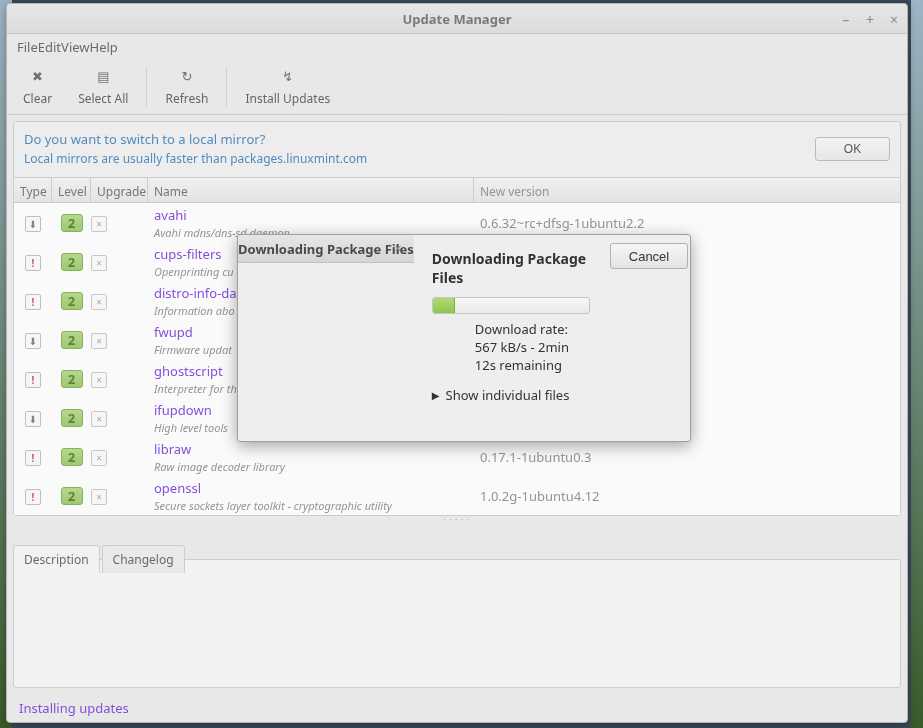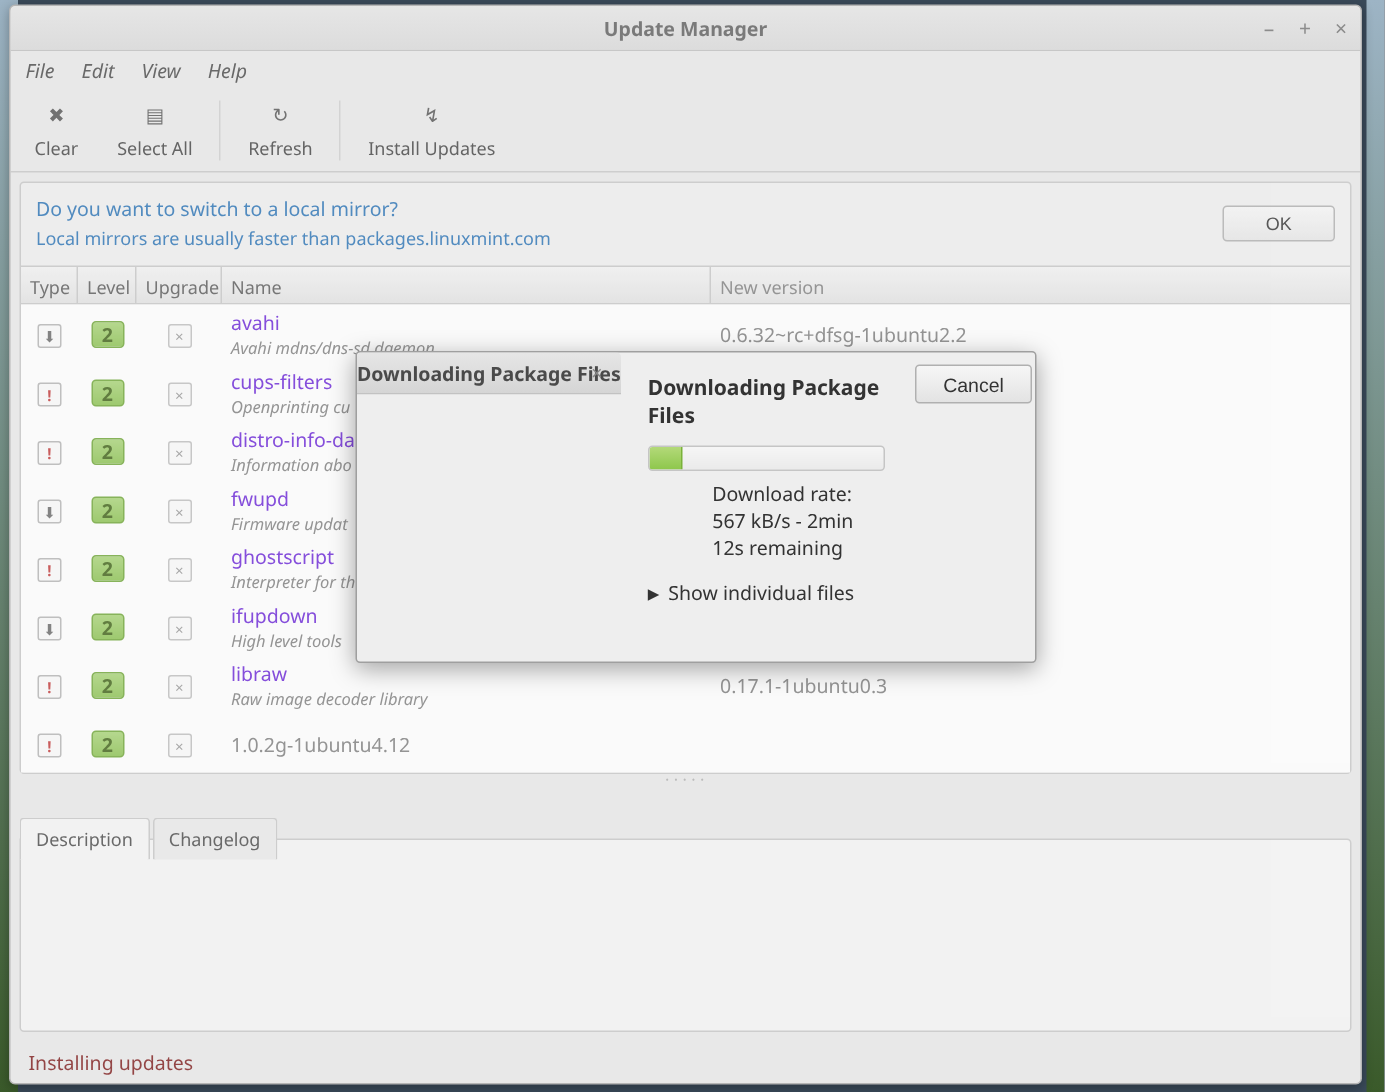--- a/index.html
+++ b/index.html
@@ -6,61 +6,61 @@
   body { font-family: "Noto Sans", "DejaVu Sans", sans-serif; font-size: 13px; color: #4a4a4a; background: #3a4a5a; width: 923px; height: 728px; overflow: hidden; position: relative; }
   .bg-left { position:absolute; left:0; top:0; width:12px; height:728px; background: linear-gradient(#9db4c5,#3a5a2a); }
   .bg-right{ position:absolute; right:0; top:0; width:12px; height:728px; background: linear-gradient(#9db4c5,#3a5a2a); }
 
   .window { position:absolute; left:6px; top:3px; width:902px; height:720px; background:#e8e8e8; border:1px solid #b5b5b5; border-radius:4px; display:flex; flex-direction:column; box-shadow:0 2px 8px rgba(0,0,0,0.3);}
   .titlebar { height:30px; background:linear-gradient(#e6e6e6,#dcdcdc); display:flex; align-items:center; justify-content:center; position:relative; border-bottom:1px solid #c7c7c7; border-radius:4px 4px 0 0;}
   .titlebar .title { color:#7a7a7a; font-weight:bold; }
   .win-controls { position:absolute; right:6px; top:0; height:30px; display:flex; align-items:center; gap:10px;}
   .win-controls span { width:14px; text-align:center; color:#8c8c8c; font-size:14px; cursor:pointer; }
 
-  .menubar { height:25px; display:flex; align-items:center; gap:18px; padding:0 10px; color:#4a4a4a;font-style:italic; }
+  .menubar { height:25px; display:flex; align-items:center; padding:0 10px; color:#4a4a4a; }
   .menubar span { cursor:pointer; }
 
   .toolbar { height:56px; display:flex; align-items:center; padding:3px 4px; gap:2px; border-bottom:1px solid #c7c7c7;}
   .tb-btn { display:flex; flex-direction:column; align-items:center; justify-content:center; padding:2px 12px; border-radius:3px; cursor:pointer; height:50px; }
   .tb-btn .ic { height:20px; display:flex; align-items:center; justify-content:center; color:#555; }
   .tb-btn .lbl { font-size:12px; margin-top:4px; color:#444;}
   .tb-sep { width:1px; height:40px; background:#cfcfcf; margin:0 4px;}
 
   .content { flex:0 0 auto; margin:6px 6px 0 6px; border:1px solid #c7c7c7; background:#efefef; border-radius:3px; }
   .mirror-bar { display:flex; align-items:center; justify-content:space-between; padding:8px 10px 10px;}
   .mirror-text .q { color:#2c74b6; }
   .mirror-text .sub { color:#2c74b6; font-size:12px; margin-top:2px;}
   .ok-btn { width:75px; height:24px; background:linear-gradient(#f6f6f6,#e6e6e6); border:1px solid #b0b0b0; border-radius:3px; font-size:12px; color:#333; cursor:pointer;}
 
   .table-head { display:flex; background:linear-gradient(#f2f2f2,#e3e3e3); border-top:1px solid #c7c7c7; border-bottom:1px solid #c7c7c7; height:26px; font-size:12px; color:#5a5a5a;}
   .table-head .col { border-right:1px solid #c7c7c7; padding:5px 6px;}
   .table-body { background:#fff; }
   .row { display:flex; height:39px; align-items:center; }
   .col-type { width:38px; text-align:center;}
   .col-level{ width:39px; text-align:center;}
-  .col-up   { width:57px; text-align:center;}
+  .col-up   { width:57px; }
   .col-name { width:326px; padding-left:6px;}
   .col-ver  { flex:1; padding-left:6px; color:#808080;}
   .pkg-name { color:#6d28d9; }
   .pkg-desc { color:#808080; font-style:italic; font-size:11px; margin-top:1px;}
 
   .lvl-badge { display:inline-flex; align-items:center; justify-content:center; width:22px; height:18px; background:linear-gradient(#a9d478,#8cc252); border:1px solid #6fa637; border-radius:3px; color:#406317; font-weight:bold; font-size:13px;}
   .type-ic { display:inline-flex; align-items:center; justify-content:center; width:16px; height:16px; border:1px solid #b5b5b5; border-radius:2px; font-size:10px; background:#fafafa;}
   .type-down { color:#6a6a6a;}
   .type-warn { color:#c23a3a; font-weight:bold;}
   .chk { display:inline-flex; align-items:center; justify-content:center; width:16px; height:16px; border:1px solid #c0c0c0; border-radius:2px; color:#9a9a9a; font-size:10px; background:#fafafa;}
 
   .tab-area { margin:6px 6px 0 6px; flex:1; display:flex; flex-direction:column;}
   .tabs { display:flex; gap:2px; }
   .tab { padding:5px 10px; border:1px solid #c7c7c7; border-bottom:none; border-radius:3px 3px 0 0; background:#eaeaea; font-size:12px; cursor:pointer; position:relative; top:14px;}
   .tab.active { background:#f5f5f5; z-index:2;}
   .tab-content { flex:1; border:1px solid #c7c7c7; background:#f5f5f5; border-radius:0 3px 3px 3px;}
   .grip { height:9px; text-align:center; color:#bbb; font-size:6px; letter-spacing:1px; line-height:9px;}
 
-  .statusbar { height:28px; padding:0 12px; display:flex; align-items:center; color:#7f1d1d; margin-top:6px;}
+  .statusbar { height:28px; padding:0 12px; display:flex; align-items:center; color:#6d28d9; margin-top:6px;}
 
   
   .window.dimmed .menubar,
   .window.dimmed .toolbar,
   .window.dimmed .content,
   .window.dimmed .tab-area,
   .window.dimmed .statusbar { opacity:0.8; }
 
   
   .dialog { position:absolute; left:237px; top:234px; width:454px; height:208px; background:#eeeeee; border:1px solid #9f9f9f; border-radius:3px; box-shadow:0 4px 16px rgba(0,0,0,0.35); display:flex; flex-direction:row;}
@@ -206,20 +206,24 @@
           <div class="col-name">
             <div class="pkg-name">libraw</div>
             <div class="pkg-desc">Raw image decoder library</div>
           </div>
           <div class="col-ver">0.17.1-1ubuntu0.3</div>
         </div>
         <div class="row">
           <div class="col-type"><span class="type-ic type-warn">!</span></div>
           <div class="col-level"><span class="lvl-badge">2</span></div>
           <div class="col-up"><span class="chk">×</span></div>
+          <div class="col-name">
+            <div class="pkg-name">openssl</div>
+            <div class="pkg-desc">Secure sockets layer toolkit - cryptographic utility</div>
+          </div>
           <div class="col-ver">1.0.2g-1ubuntu4.12</div>
         </div>
       </div>
   </div>
 
   <div class="grip">• • • • •</div>
 
   <div class="tab-area">
     <div class="tabs">
       <div class="tab active">Description</div>

